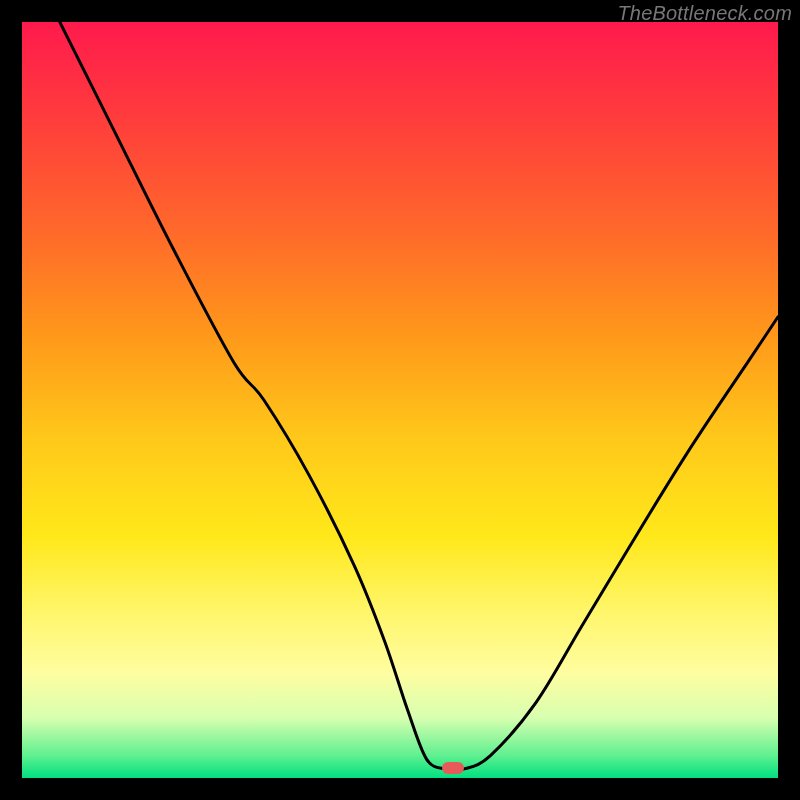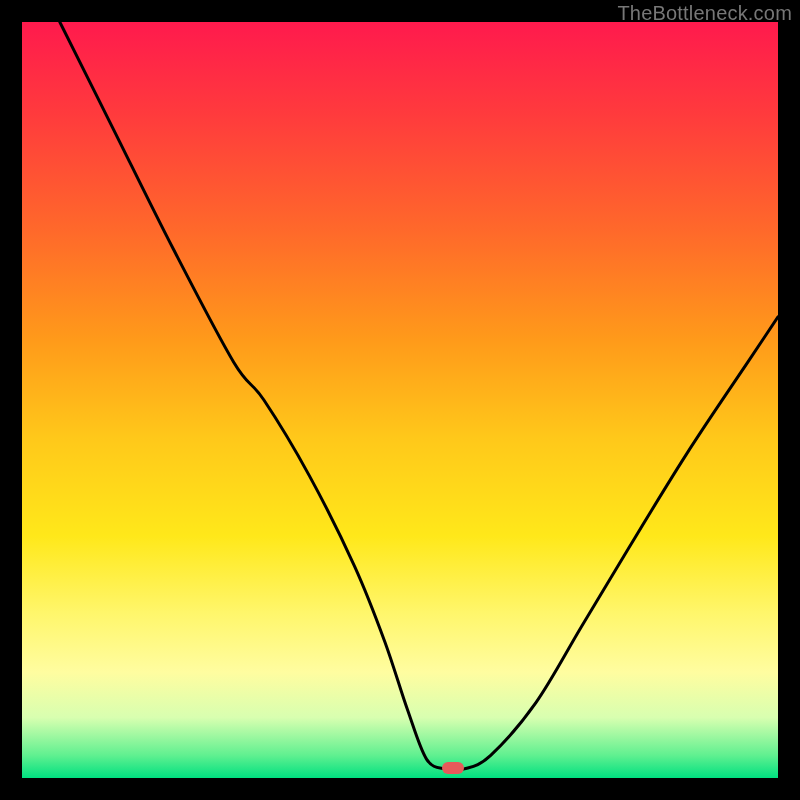--- a/index.html
+++ b/index.html
@@ -8,20 +8,21 @@
     width: 800px;
     height: 800px;
     background: #000;
     overflow: hidden;
   }
   .container {
     position: relative;
     width: 800px;
     height: 800px;
     background: #000;
+    font-style: italic;
   }
   .plot-area {
     position: absolute;
     left: 22px;
     top: 22px;
     width: 756px;
     height: 756px;
     
     background: linear-gradient(to bottom,
       #ff1a4d 0%,

